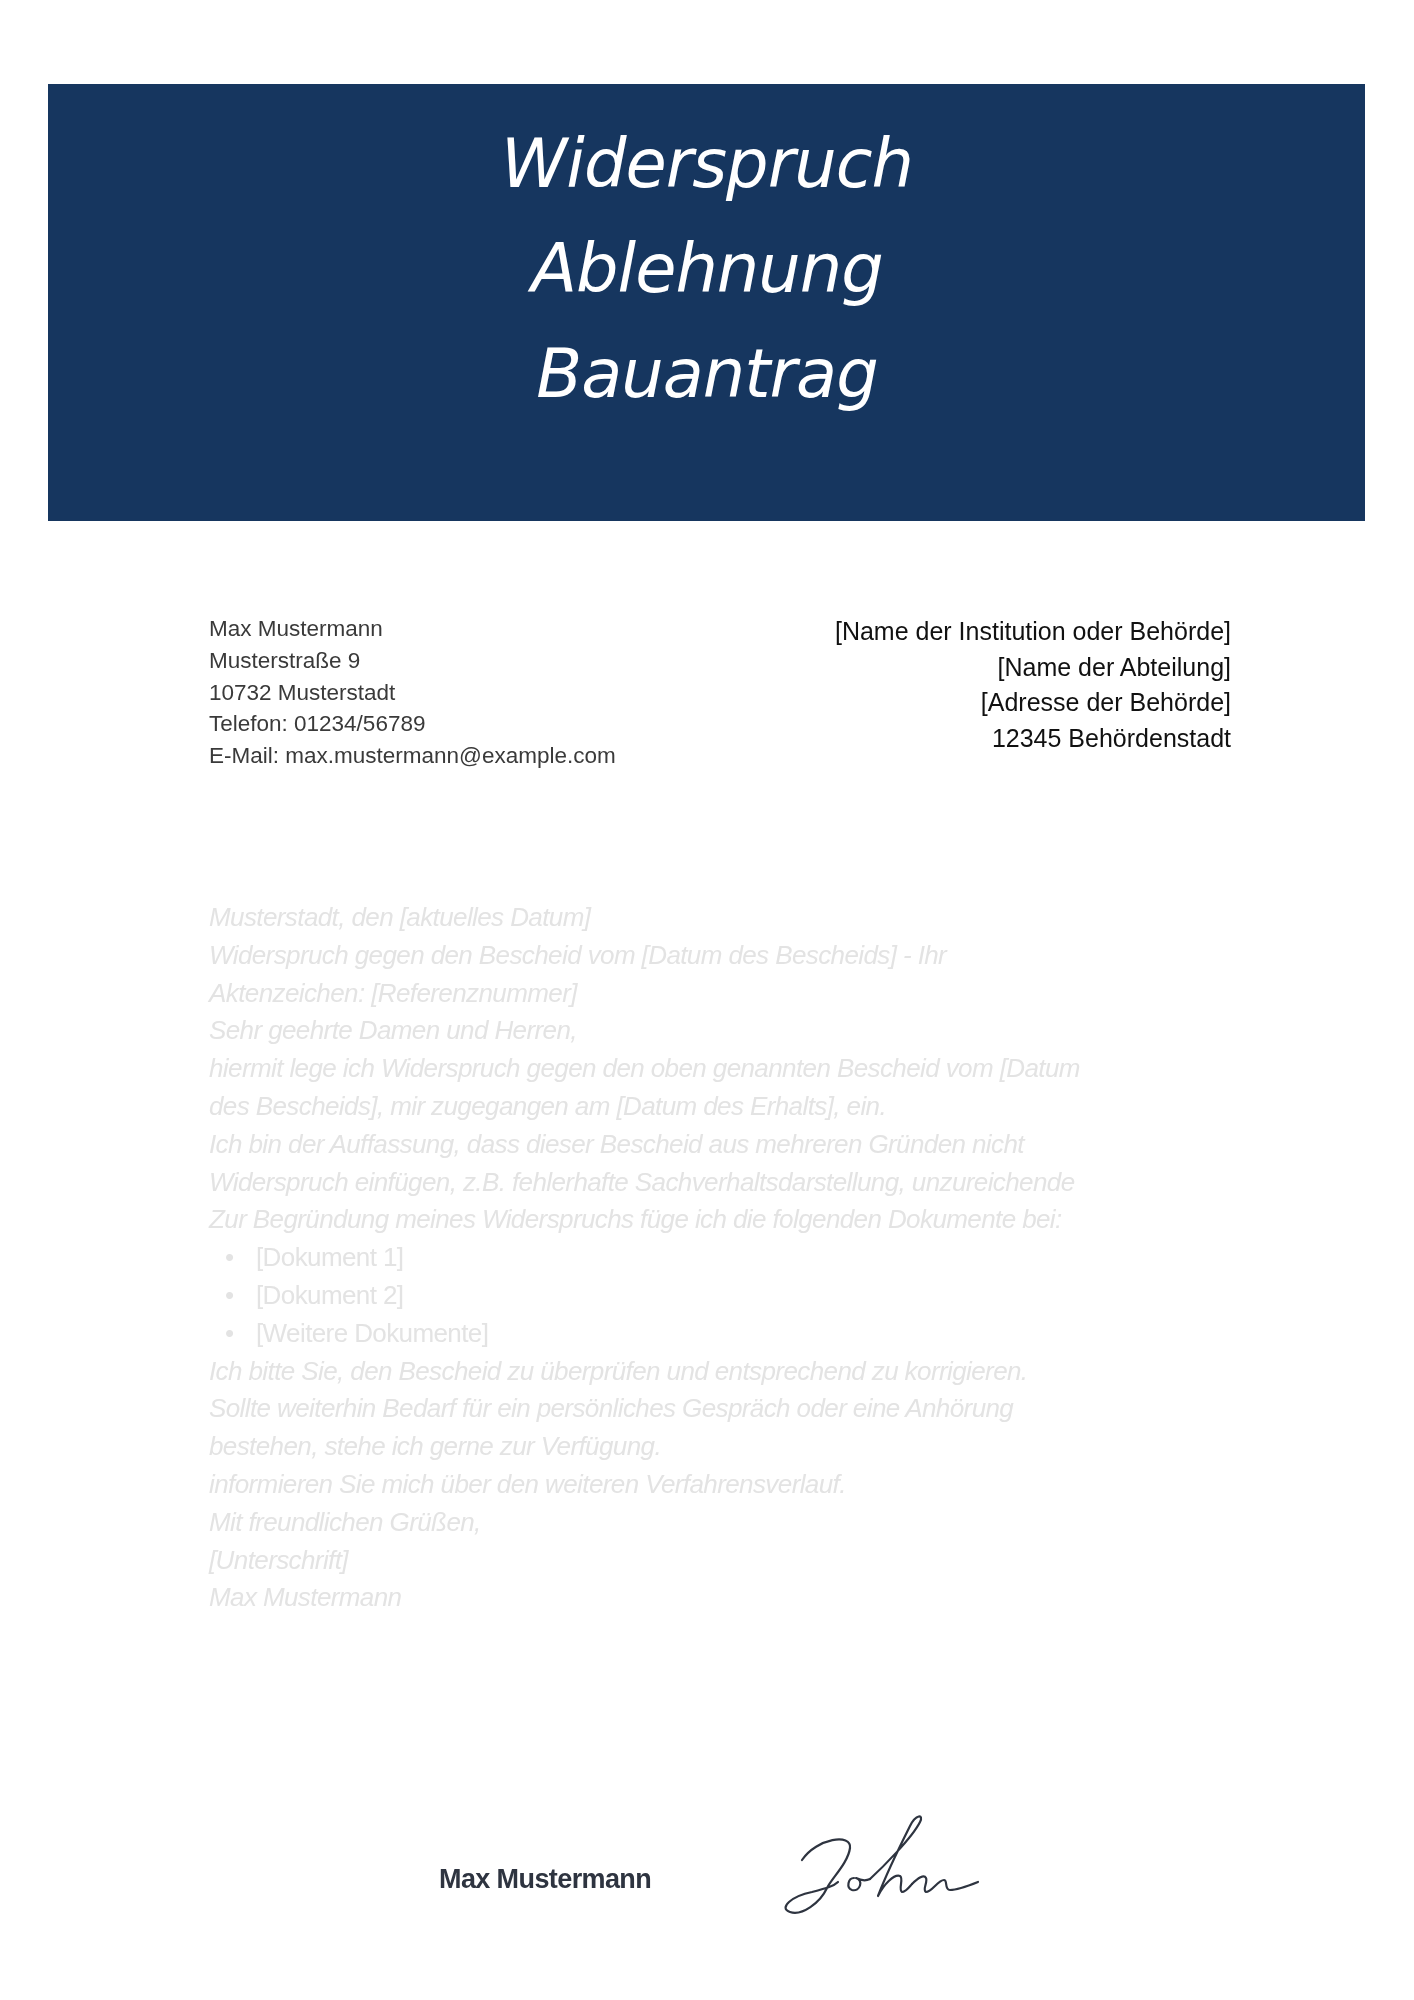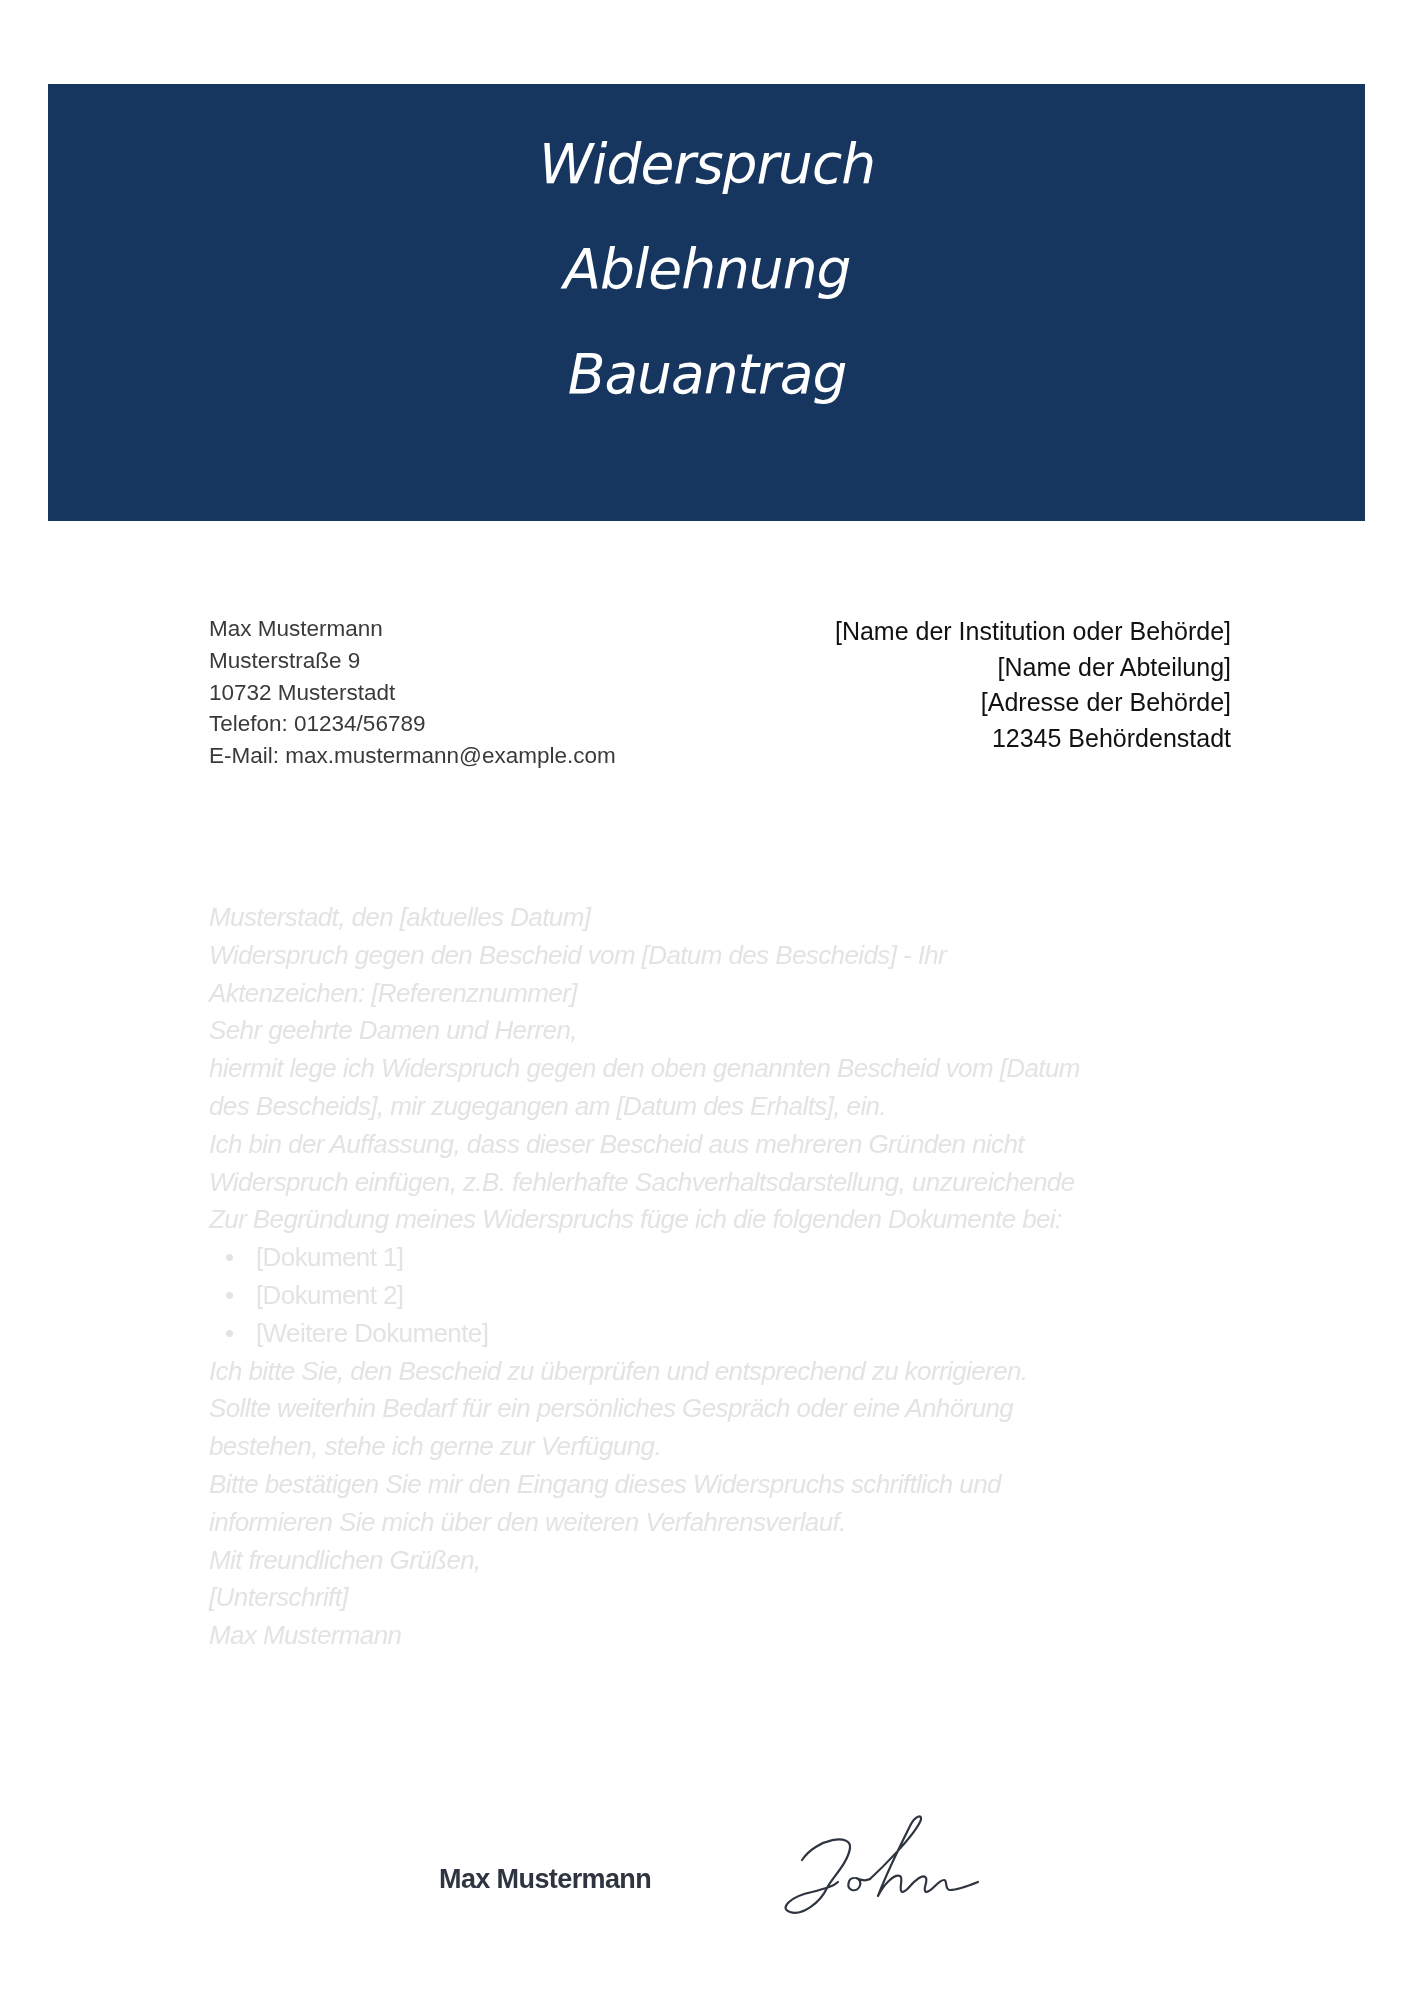--- a/index.html
+++ b/index.html
@@ -24,21 +24,21 @@
     }
     .title {
       position: absolute;
       left: 0;
       top: 112px;
       width: 100%;
       text-align: center;
       color: #ffffff;
       font-family: "DejaVu Sans", sans-serif;
       font-style: italic;
-      font-size: 55px;
+      font-size: 67px;
       line-height: 105px;
       letter-spacing: -1px;
       margin: 0;
       font-weight: normal;
     }
     .title span { display: block; }
 
     .sender {
       position: absolute;
       left: 209px;
@@ -150,21 +150,20 @@
       <span>[Dokument 2]</span>
     </li>
     <li>
       <span class="bullet">•</span>
       <span>[Weitere Dokumente]</span>
     </li>
   </ul>
   <div class="line">Ich bitte Sie, den Bescheid zu überprüfen und entsprechend zu korrigieren.</div>
   <div class="line">Sollte weiterhin Bedarf für ein persönliches Gespräch oder eine Anhörung</div>
   <div class="line">bestehen, stehe ich gerne zur Verfügung.</div>
-  <div class="line">Bitte bestätigen Sie mir den Eingang dieses Widerspruchs schriftlich und</div>
   <div class="line">informieren Sie mich über den weiteren Verfahrensverlauf.</div>
   <div class="line">Mit freundlichen Grüßen,</div>
   <div class="line">[Unterschrift]</div>
   <div class="line">Max Mustermann</div>
 </div>
 
 <div class="footer-name">Max Mustermann</div>
 
 <svg class="signature" viewBox="0 0 215 115" xmlns="http://www.w3.org/2000/svg" fill="none" stroke="#2e3440" stroke-width="2.2" stroke-linecap="round" stroke-linejoin="round">
 

